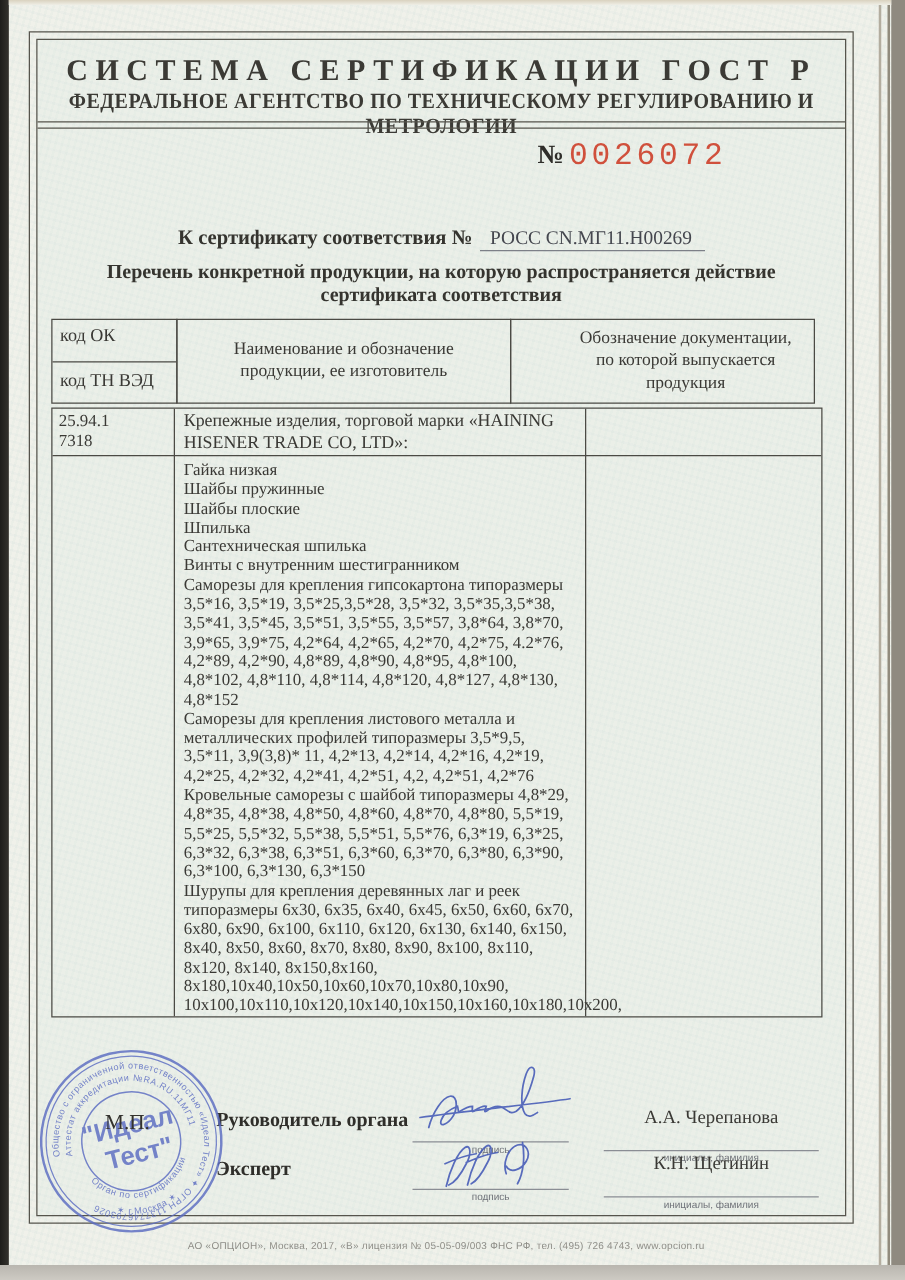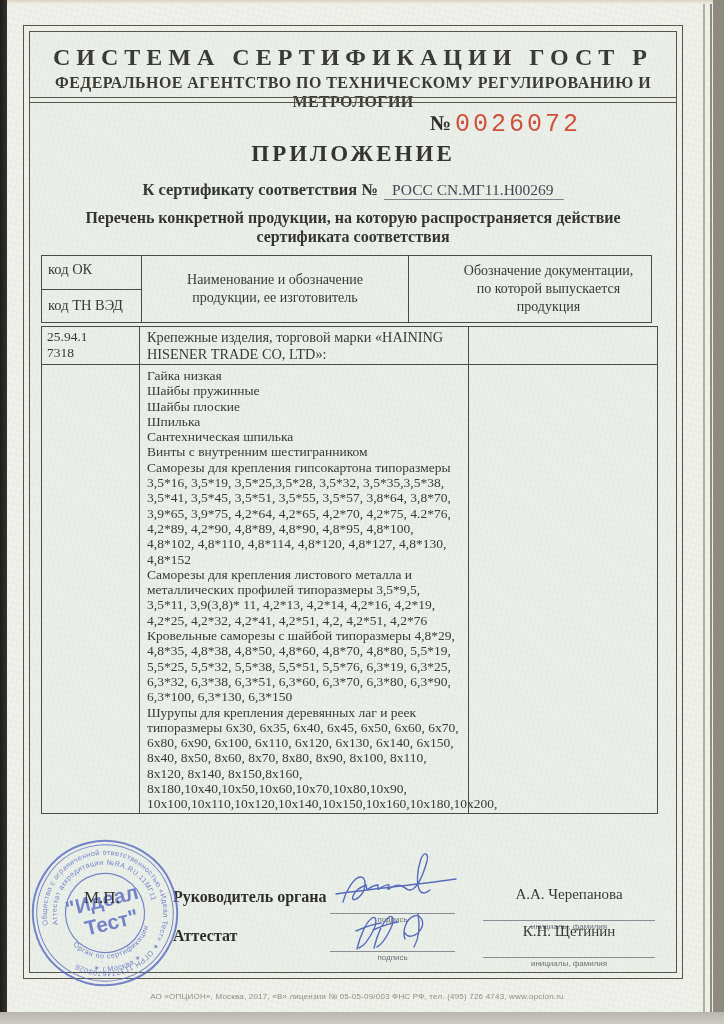--- a/index.html
+++ b/index.html
@@ -129,21 +129,20 @@
   <div class="cert-h1">СИСТЕМА СЕРТИФИКАЦИИ ГОСТ Р</div>
   <div class="cert-h2">ФЕДЕРАЛЬНОЕ АГЕНТСТВО ПО ТЕХНИЧЕСКОМУ РЕГУЛИРОВАНИЮ И МЕТРОЛОГИИ</div>
   <div class="rule-a"></div>
   <div class="rule-b"></div>
 
   <div class="serial">
     <span class="no">№</span>
     <span class="digits">0026072</span>
   </div>
 
-  <div class="doc-title">ПРИЛОЖЕНИЕ</div>
 
   <div class="cert-ref">
     <span class="lbl">К сертификату соответствия №</span><span class="val">РОСС CN.МГ11.Н00269</span>
   </div>
 
   <div class="purpose">Перечень конкретной продукции,  на которую распространяется действие сертификата соответствия</div>
 
   <div class="th-cell th-c2">
     <div class="th-txt">
       <span>Наименование и обозначение</span><br>
@@ -187,21 +186,21 @@
   </div>
 
   <div class="sig-role1">Руководитель органа</div>
   <div class="sig-line sig-line1"></div>
   <div class="sig-cap sig-cap1">подпись</div>
   <div class="name-block name1">
     <span class="nm">А.А. Черепанова</span>
     <span class="cap">инициалы, фамилия</span>
   </div>
 
-  <div class="sig-role2">Аттестат</div>
+  <div class="sig-role2">Эксперт</div>
   <div class="sig-line sig-line2"></div>
   <div class="sig-cap sig-cap2">подпись</div>
   <div class="name-block name2">
     <span class="nm">К.Н. Щетинин</span>
     <span class="cap">инициалы, фамилия</span>
   </div>
 
   <div class="mp">М.П.</div>
 
   <svg class="ink" viewBox="0 0 724 1024">

